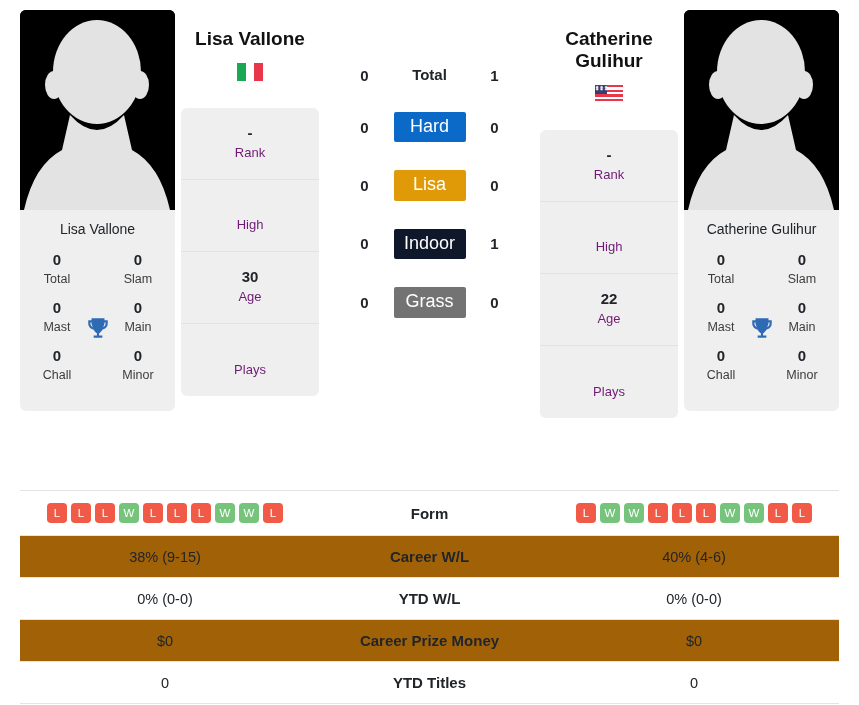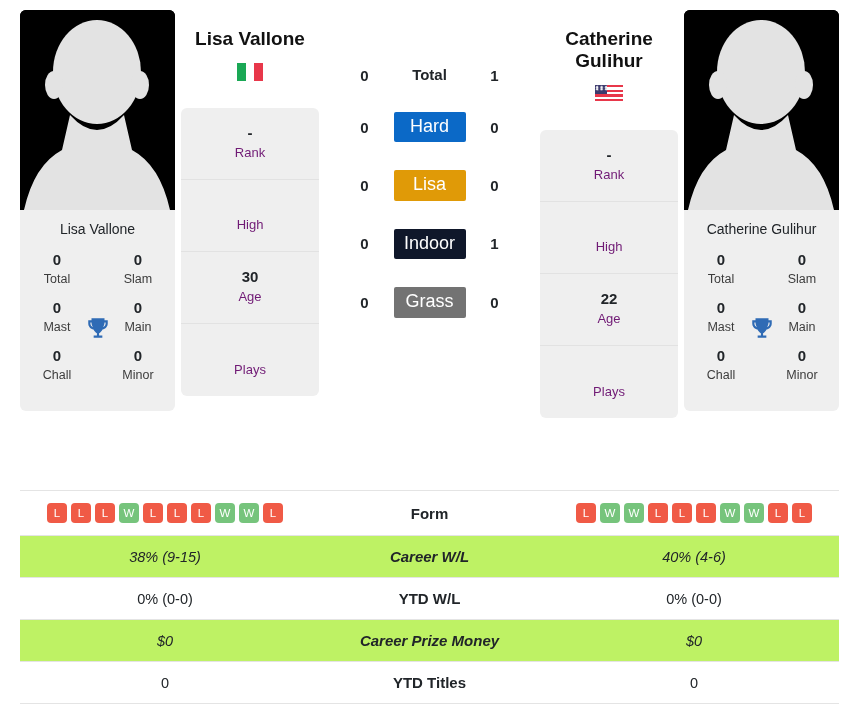--- a/index.html
+++ b/index.html
@@ -163,21 +163,21 @@
 
   
   .stats-table {
     width: 819px;
     margin: 0 20px;
     border-collapse: collapse;
     table-layout: fixed;
   }
   .stats-table tr { border-top: 1px solid #e4e4e4; }
   .stats-table tr:last-child { border-bottom: 1px solid #e4e4e4; }
-  .stats-table tr.shaded { background: #bef264; font-style: italic; }
+  .stats-table tr.shaded { background: #a16207; }
   .stats-table td {
     padding: 12px 8px;
     font-size: 14.5px;
     text-align: center;
     color: #212529;
     vertical-align: middle;
     height: 41px;
   }
   .stats-table td.label {
     font-weight: bold;

